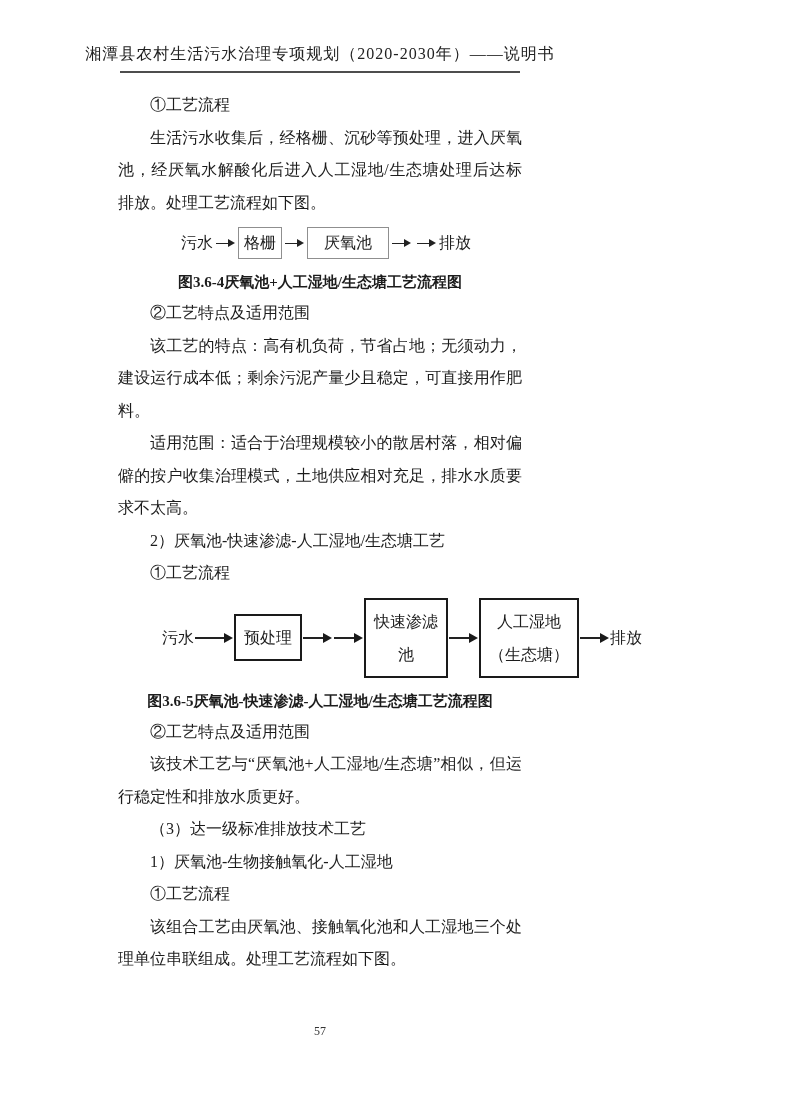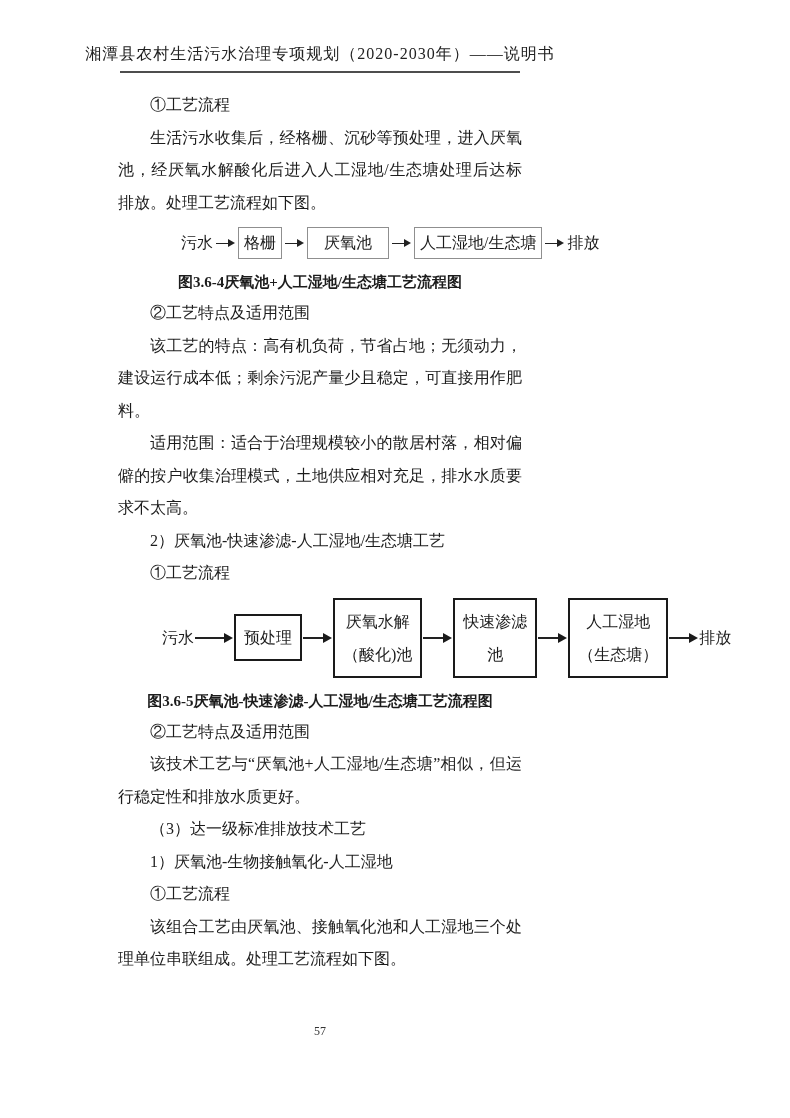--- a/index.html
+++ b/index.html
@@ -129,21 +129,20 @@
       <span class="node">格栅</span>
       <span class="arr">
           <span class="shaft"></span>
           <span class="head"></span>
         </span>
       <span class="node wide">厌氧池</span>
       <span class="arr">
           <span class="shaft"></span>
           <span class="head"></span>
         </span>
-      <span class="node">人工湿地/生态塘</span>
       <span class="arr">
           <span class="shaft"></span>
           <span class="head"></span>
         </span>
       <span class="flabel">排放</span>
     </div>
 
     <p class="fig-caption">图3.6-4厌氧池+人工湿地/生态塘工艺流程图</p>
 
     <p>②工艺特点及适用范围</p>
@@ -159,24 +158,20 @@
           <span class="shaft"></span>
           <span class="head"></span>
         </span>
       <span class="node">
           <span>预处理</span>
         </span>
       <span class="arr mid">
           <span class="shaft"></span>
           <span class="head"></span>
         </span>
-      <span class="node tall">
-        <span>厌氧水解</span>
-        <span>（酸化)池</span>
-      </span>
       <span class="arr mid">
           <span class="shaft"></span>
           <span class="head"></span>
         </span>
       <span class="node tall">
         <span>快速渗滤</span>
         <span>池</span>
       </span>
       <span class="arr mid">
           <span class="shaft"></span>

